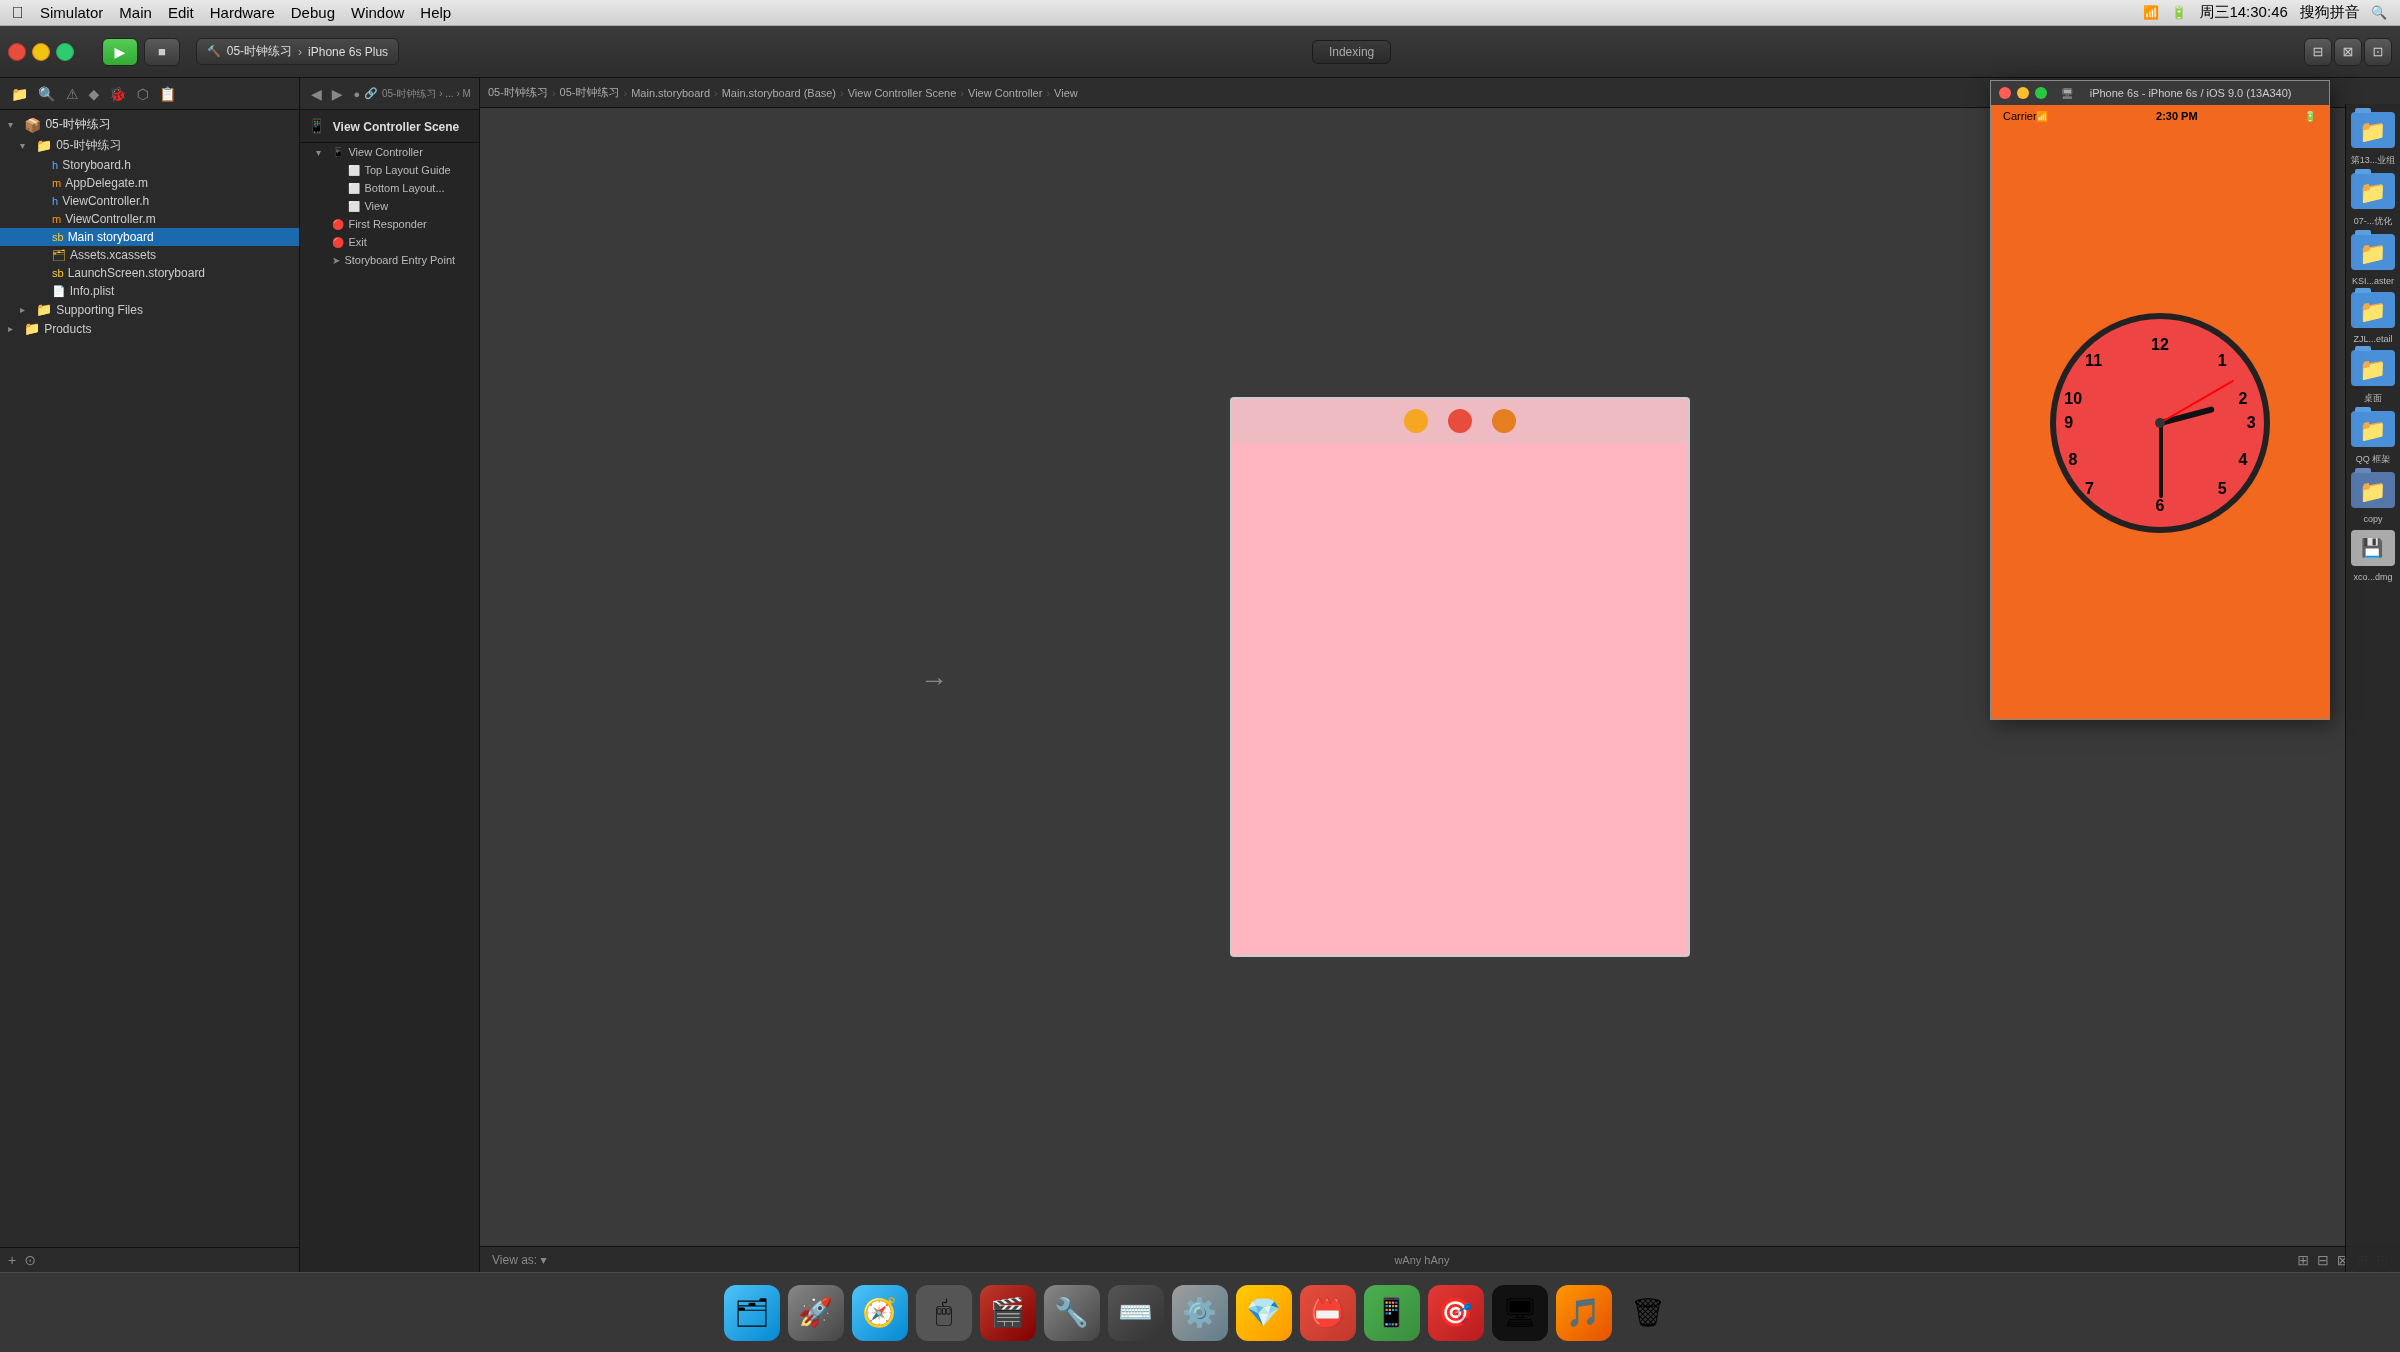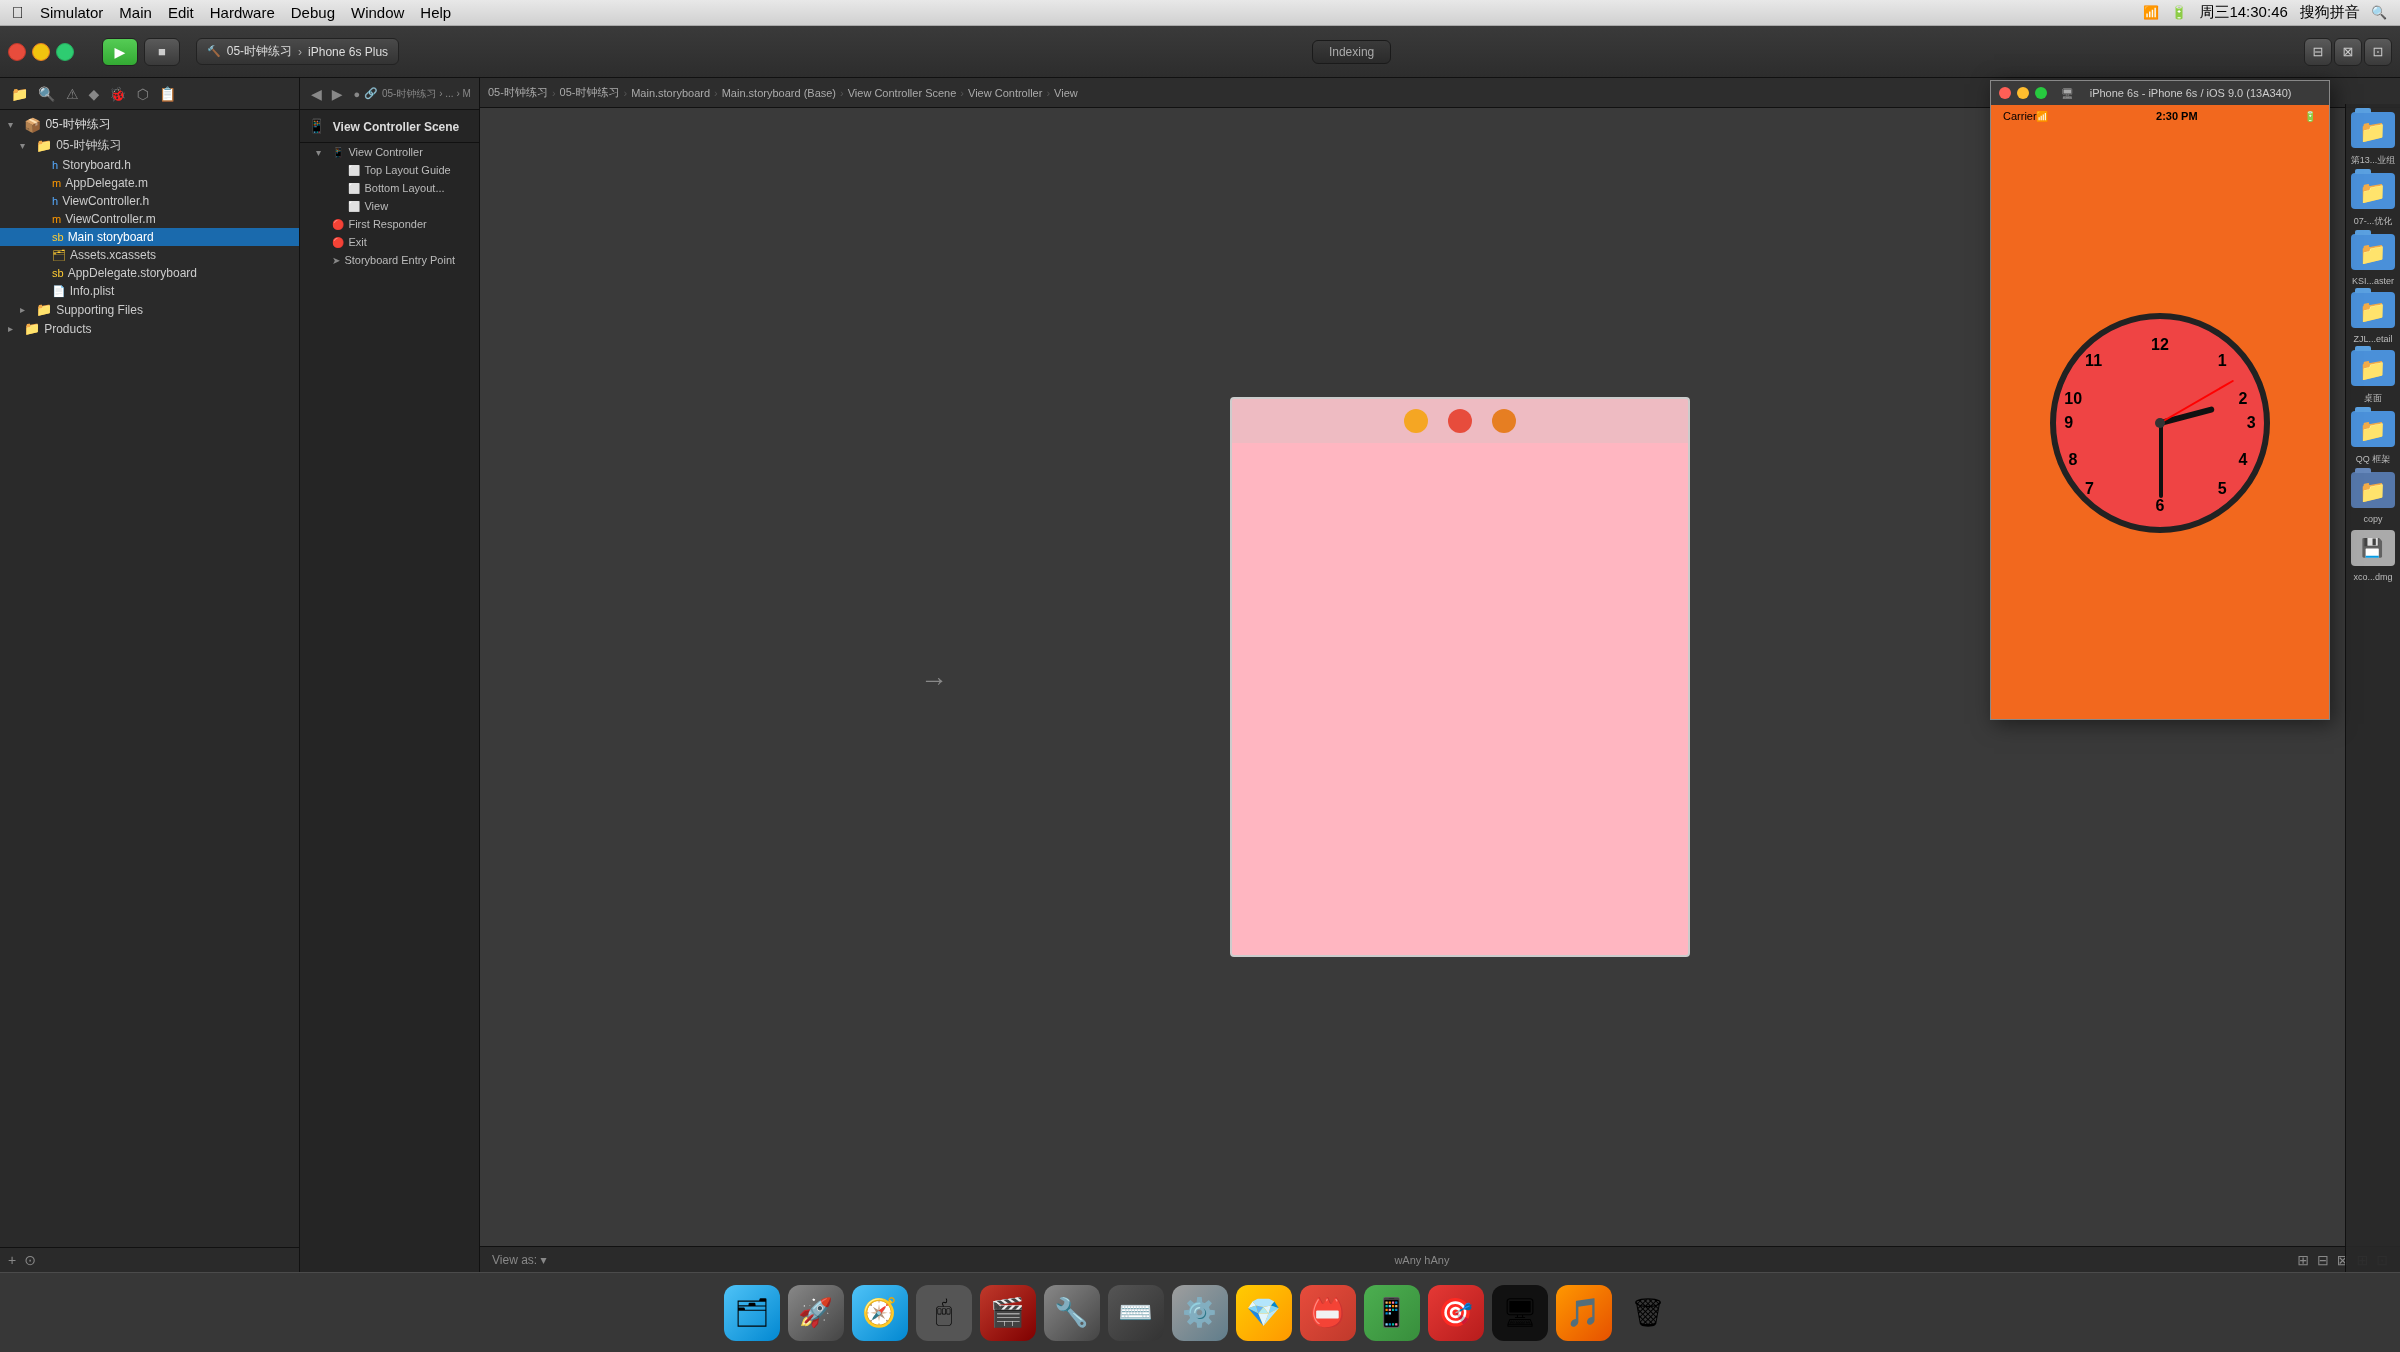--- a/index.html
+++ b/index.html
@@ -317,21 +317,21 @@
         <span>Main storyboard</span>
       </div>
       <div class="file-item file-indent-2">
         <span class="disclosure" style="visibility:hidden;">▸</span>
         <span style="font-size:11px;color:#fc3;">🗂</span>
         <span>Assets.xcassets</span>
       </div>
       <div class="file-item file-indent-2">
         <span class="disclosure" style="visibility:hidden;">▸</span>
         <span style="font-size:11px;color:#fc3;">sb</span>
-        <span>AppDelegate.storyboard</span>
+        <span>LaunchScreen.storyboard</span>
       </div>
       <div class="file-item file-indent-2">
         <span class="disclosure" style="visibility:hidden;">▸</span>
         <span style="font-size:11px;color:#aaa;">📄</span>
         <span>Info.plist</span>
       </div>
       <div class="file-item file-indent-1">
         <span class="disclosure">▸</span>
         <span style="font-size:13px;">📁</span>
         <span>Supporting Files</span>

